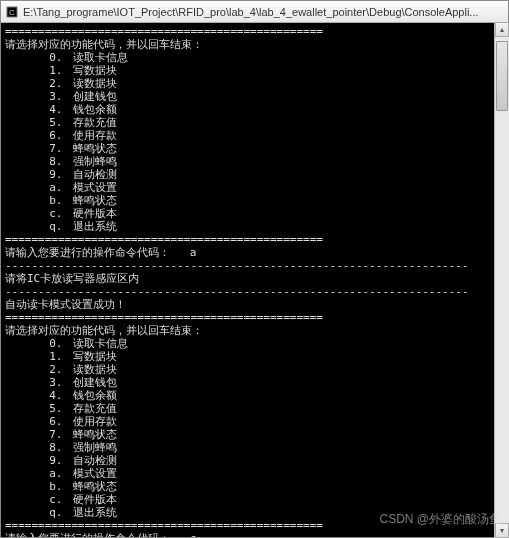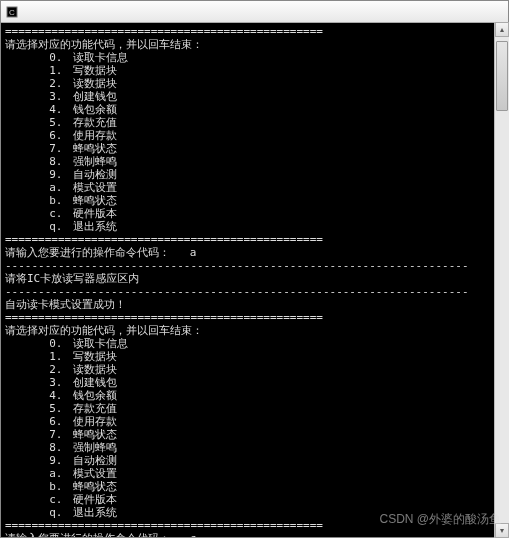--- a/index.html
+++ b/index.html
@@ -104,20 +104,21 @@
 <body>
 
 <div class="window">
   <div class="titlebar">
     <span class="app-icon">
       <svg width="12" height="12" viewBox="0 0 12 12">
           <rect x="1" y="1" width="10" height="10" fill="#000" stroke="#777"></rect>
           <text x="3" y="9" font-size="8" fill="#ccc">C</text>
         </svg>
     </span>
+    <span class="title-text">E:\Tang_programe\IOT_Project\RFID_pro\lab_4\lab_4_ewallet_pointer\Debug\ConsoleAppli...</span>
   </div>
 
   <div class="console" id="console"><div>================================================</div><div>请选择对应的功能代码，并以回车结束：</div><div class="choice"><span class="ckey">0. </span><span>读取卡信息</span></div><div class="choice"><span class="ckey">1. </span><span>写数据块</span></div><div class="choice"><span class="ckey">2. </span><span>读数据块</span></div><div class="choice"><span class="ckey">3. </span><span>创建钱包</span></div><div class="choice"><span class="ckey">4. </span><span>钱包余额</span></div><div class="choice"><span class="ckey">5. </span><span>存款充值</span></div><div class="choice"><span class="ckey">6. </span><span>使用存款</span></div><div class="choice"><span class="ckey">7. </span><span>蜂鸣状态</span></div><div class="choice"><span class="ckey">8. </span><span>强制蜂鸣</span></div><div class="choice"><span class="ckey">9. </span><span>自动检测</span></div><div class="choice"><span class="ckey">a. </span><span>模式设置</span></div><div class="choice"><span class="ckey">b. </span><span>蜂鸣状态</span></div><div class="choice"><span class="ckey">c. </span><span>硬件版本</span></div><div class="choice"><span class="ckey">q. </span><span>退出系统</span></div><div>================================================</div><div><span>请输入您要进行的操作命令代码：</span><span>   a</span></div><div>----------------------------------------------------------------------</div><div>请将IC卡放读写器感应区内</div><div>----------------------------------------------------------------------</div><div>自动读卡模式设置成功！</div><div></div><div>================================================</div><div>请选择对应的功能代码，并以回车结束：</div><div class="choice"><span class="ckey">0. </span><span>读取卡信息</span></div><div class="choice"><span class="ckey">1. </span><span>写数据块</span></div><div class="choice"><span class="ckey">2. </span><span>读数据块</span></div><div class="choice"><span class="ckey">3. </span><span>创建钱包</span></div><div class="choice"><span class="ckey">4. </span><span>钱包余额</span></div><div class="choice"><span class="ckey">5. </span><span>存款充值</span></div><div class="choice"><span class="ckey">6. </span><span>使用存款</span></div><div class="choice"><span class="ckey">7. </span><span>蜂鸣状态</span></div><div class="choice"><span class="ckey">8. </span><span>强制蜂鸣</span></div><div class="choice"><span class="ckey">9. </span><span>自动检测</span></div><div class="choice"><span class="ckey">a. </span><span>模式设置</span></div><div class="choice"><span class="ckey">b. </span><span>蜂鸣状态</span></div><div class="choice"><span class="ckey">c. </span><span>硬件版本</span></div><div class="choice"><span class="ckey">q. </span><span>退出系统</span></div><div>================================================</div><div><span>请输入您要进行的操作命令代码：</span><span>   c</span></div><div></div></div>
 
   <div class="scrollbar">
     <div class="sb-btn">▴</div>
     <div class="sb-track">
       <div class="sb-thumb"></div>
     </div>
     <div class="sb-btn">▾</div>

